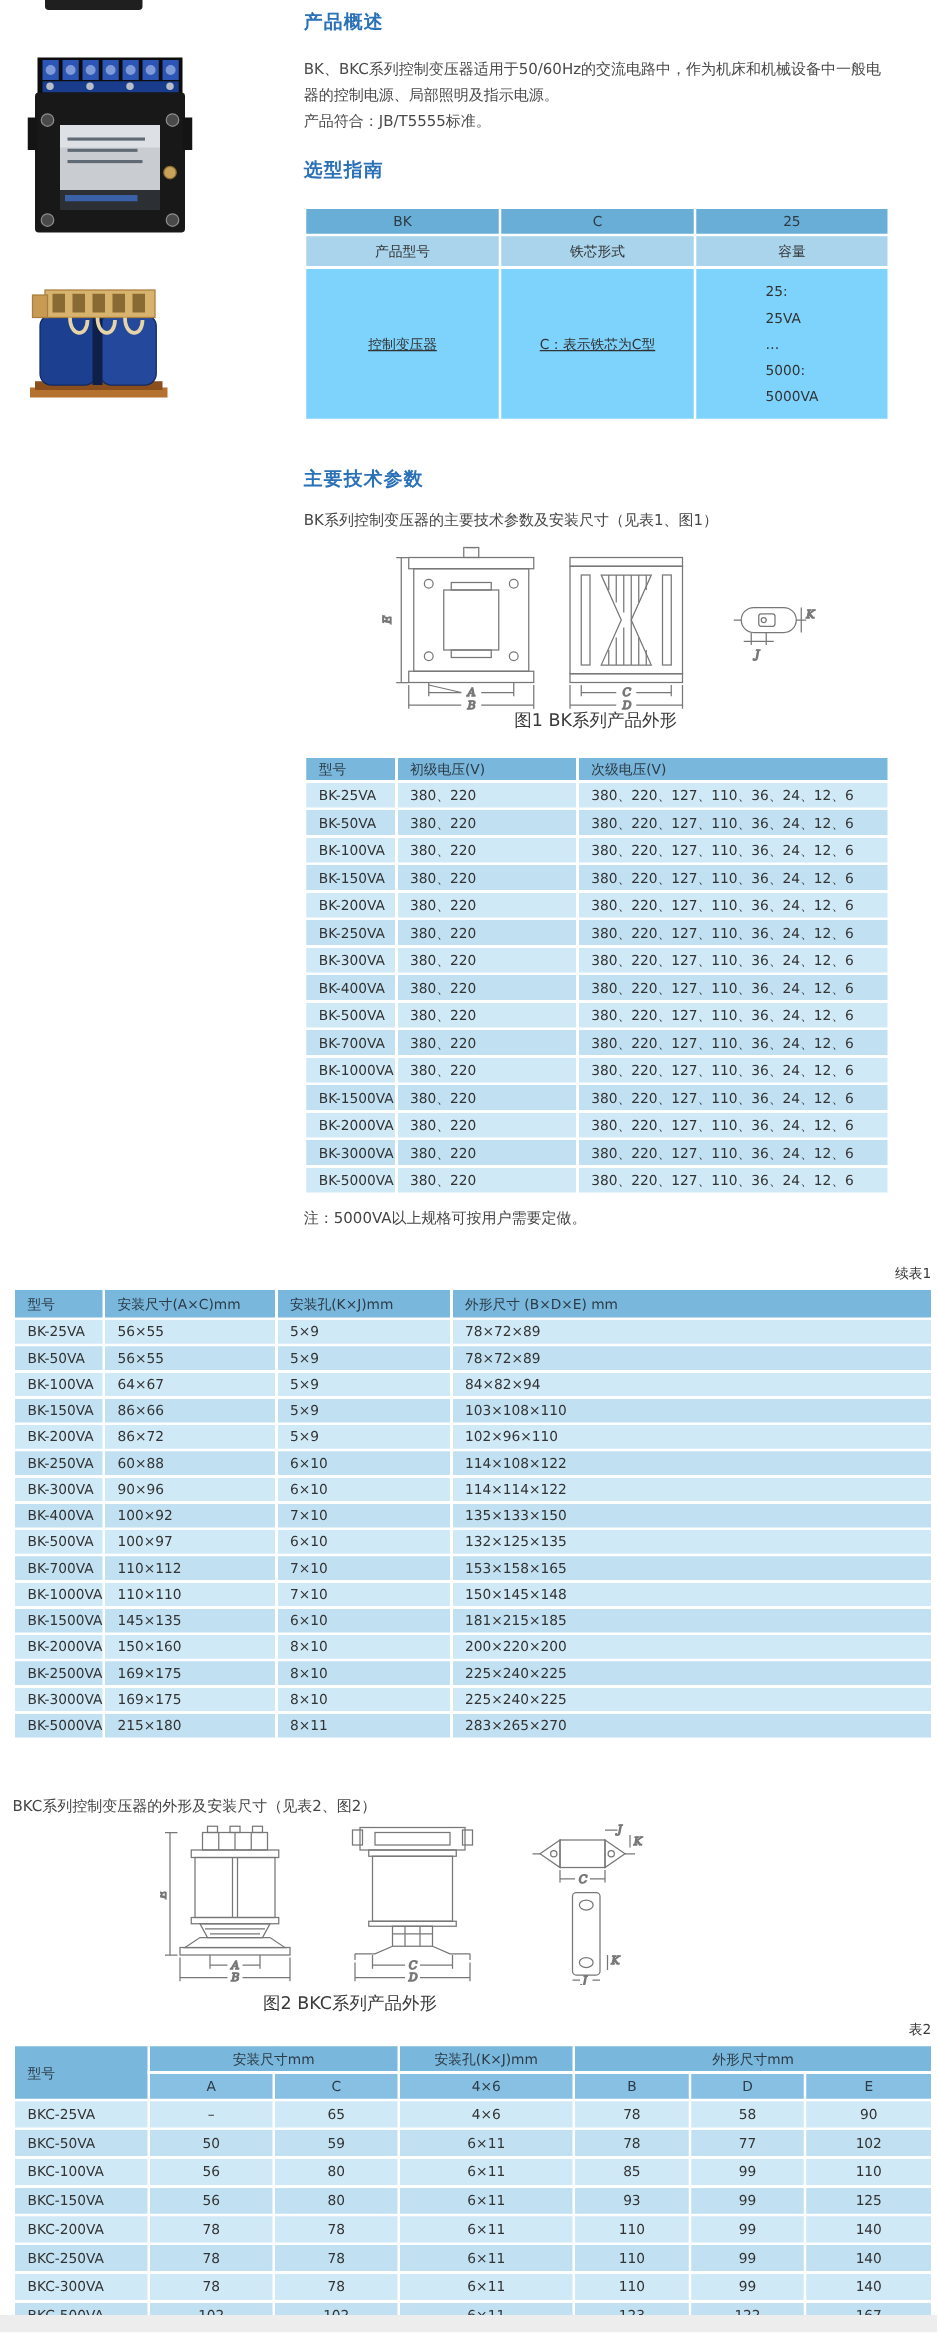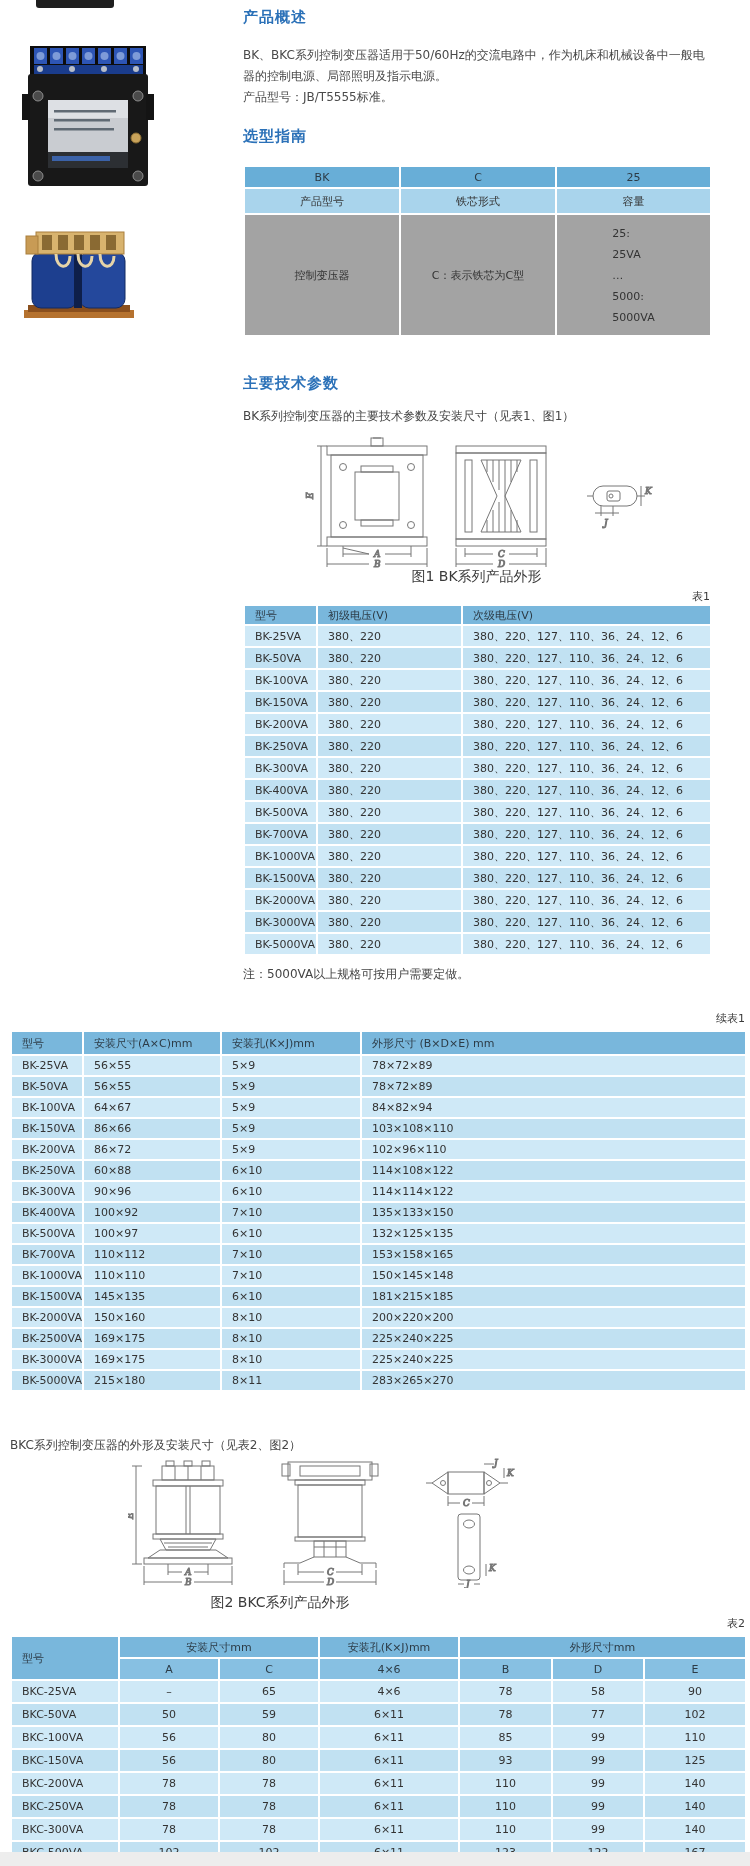--- a/index.html
+++ b/index.html
@@ -11,21 +11,21 @@
   .intro-text{position:absolute;font-size:12px;color:#454545;}
   .caption{position:absolute;font-size:14px;color:#3a3a3a;text-align:center;}
   .tbl-label{position:absolute;font-size:11px;color:#3a3a3a;text-align:right;}
   table{border-collapse:collapse;table-layout:fixed;}
   td{border:2px solid #ffffff;font-size:11px;color:#333;overflow:hidden;white-space:nowrap;}
   
   .sel-table{position:absolute;left:243px;top:165px;width:467px;}
   .sel-table td{text-align:center;vertical-align:middle;}
   .sel-table .r1 td{background:#68aed7;height:18px;color:#2c3b46;}
   .sel-table .r2 td{background:#a9d4ec;height:22px;}
-  .sel-table .r3 td{background:#a3a3a3;height:118px;}
+  .sel-table .r3 td{background:#7dd3fc;height:118px;text-decoration:underline;}
   .cap-lines{display:inline-block;text-align:left;line-height:21px;}
   
   .data-table thead td{background:#79b7dc;color:#2c3b46;}
   .data-table tbody tr:nth-child(odd) td{background:#cfe9f7;}
   .data-table tbody tr:nth-child(even) td{background:#c1e1f2;}
   .t1{position:absolute;left:243px;top:604px;width:467px;}
   .t1 td{height:20px;padding:0 0 0 10px;text-align:left;}
   .t1 thead td{height:18px;}
   .t1c{position:absolute;left:10px;top:1030px;width:735px;}
   .t1c td{height:19px;padding:0 0 0 10px;text-align:left;}
@@ -104,21 +104,21 @@
     <rect x="84" y="9" width="10" height="15" fill="#8a6a33"></rect>
     <rect x="4" y="10" width="12" height="18" fill="#c89b55" stroke="#a97f3d"></rect>
     <path d="M34,28 c0,16 14,16 14,2" fill="none" stroke="#e6d4a8" stroke-width="3"></path>
     <path d="M56,28 c0,16 14,16 14,2" fill="none" stroke="#e6d4a8" stroke-width="3"></path>
     <path d="M78,28 c0,16 14,16 14,2" fill="none" stroke="#e6d4a8" stroke-width="3"></path>
   </svg>
 
   <div class="sec-title" style="top:8px;">产品概述</div>
   <div class="body-text" style="top:45px;">
     <div style="white-space:normal;">BK、BKC系列控制变压器适用于50/60Hz的交流电路中，作为机床和机械设备中一般电器的控制电源、局部照明及指示电源。</div>
-    <div>产品型号：JB/T5555标准。</div>
+    <div>产品符合：JB/T5555标准。</div>
   </div>
 
   <div class="sec-title" style="top:127px;">选型指南</div>
   <table class="sel-table">
     <colgroup>
         <col style="width:156px">
         <col style="width:156px">
         <col style="width:155px">
       </colgroup>
     <tbody>
@@ -215,21 +215,20 @@
       <line x1="398" y1="50" x2="398" y2="70"></line>
       <text x="402" y="58">K</text>
       <line x1="358" y1="70" x2="358" y2="80"></line>
         <line x1="370" y1="70" x2="370" y2="80"></line>
       <line x1="352" y1="77" x2="376" y2="77"></line>
       <text x="361" y="90">J</text>
     </g>
   </svg>
   <div class="caption" style="left:243px;top:568px;width:467px;">图1  BK系列产品外形</div>
 
-  <div class="tbl-label" style="left:243px;top:589px;width:467px;">表1</div>
 
   <table class="t1 data-table">
     <colgroup>
         <col style="width:73px">
         <col style="width:145px">
         <col style="width:249px">
       </colgroup>
     <thead>
       <tr>
         <td>型号</td>

